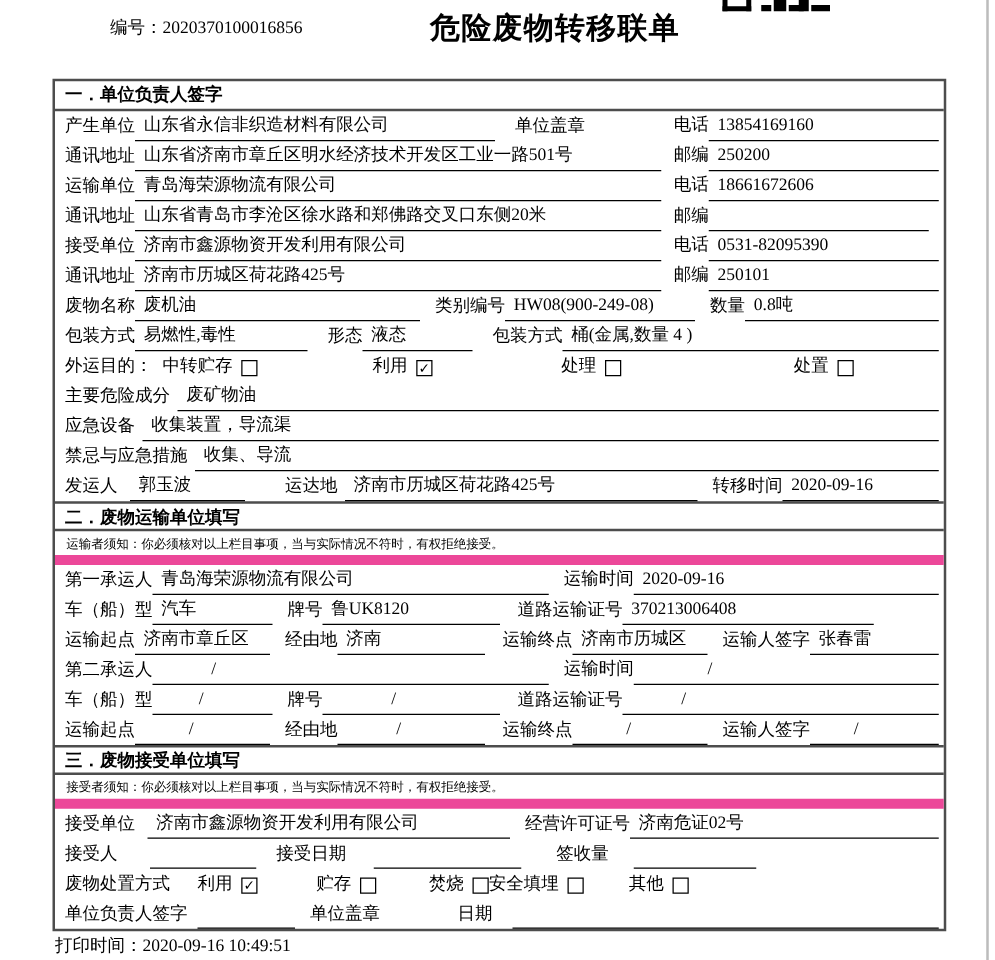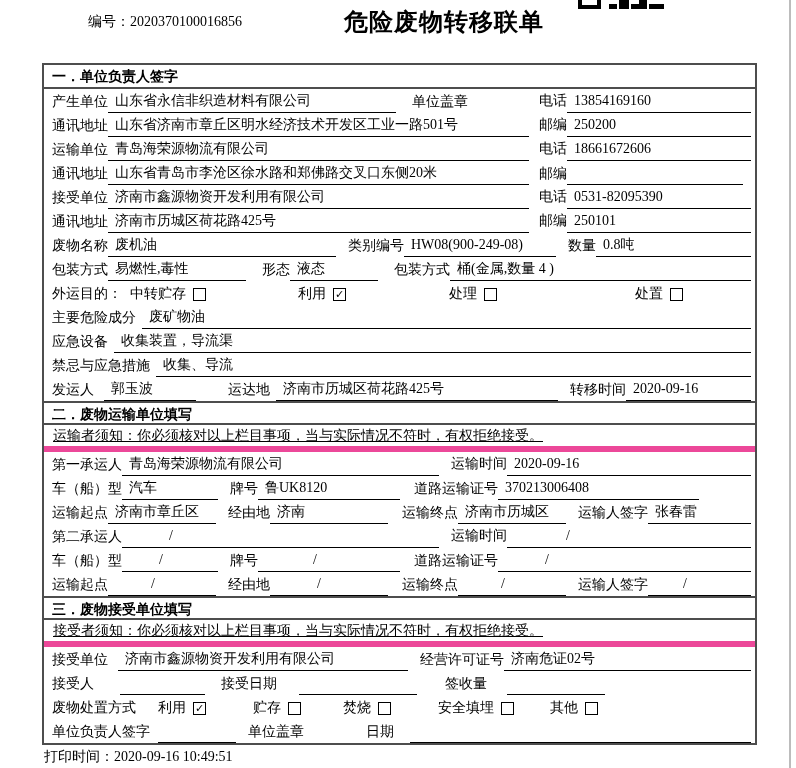--- a/index.html
+++ b/index.html
@@ -17,21 +17,21 @@
   .qr-frag .u { position:absolute; left:0; top:0; width:23px; height:9px; border:4px solid #000; border-top:none; }
   .qr-frag .b { position:absolute; background:#000; }
 
   
   .form-table { position:absolute; left:42px; top:63px; width:715px; border:2px solid #4d4d4d; background:#fff; }
 
   .sec-title { height:24px; line-height:23px; padding:0 8px; font-weight:bold; font-size:14px;
                font-family:"DejaVu Sans","Liberation Sans",sans-serif; border-bottom:2px solid #4d4d4d; }
   .sec-title.mid { border-top:2px solid #4d4d4d; }
 
-  .notice-row { height:27px; display:flex; align-items:center; padding:0 9px; border-bottom:6px solid #ec4899; font-size:14px;text-decoration:underline; }
+  .notice-row { height:27px; display:flex; align-items:center; padding:0 9px; border-bottom:8px solid #ec4899; font-size:10px; }
 
   .row { display:flex; align-items:flex-end; height:24px; padding:0 4px 0 8px; font-size:14px; }
   .lbl { white-space:nowrap; line-height:19px; padding-bottom:2px; flex:0 0 auto; }
   .val { border-bottom:1px solid #000; line-height:19px; padding:0 4px 2px 7px; white-space:nowrap;
          overflow:hidden; flex:0 0 auto; min-height:21px; }
   .fill { flex:1 1 auto; min-width:16px; }
   .leftcol { flex:1 1 auto; display:flex; align-items:flex-end; min-width:0; }
   .rightcol { flex:0 0 212px; display:flex; }
 
   .cbx { flex:0 0 auto; width:13px; height:13px; border:1.5px solid #000; margin-left:7px; margin-bottom:4px;
@@ -269,21 +269,21 @@
   </div>
 
   <div class="row">
     <span class="lbl">废物处置方式</span>
     <span class="lbl" style="margin-left:22px">利用</span>
     <span class="cbx">✓</span>
     <span class="lbl" style="margin-left:47px">贮存</span>
     <span class="cbx"></span>
     <span class="lbl" style="margin-left:42px">焚烧</span>
     <span class="cbx"></span>
-    <span class="lbl" style="margin-left:47px">安全填埋</span>
+    <span class="lbl" style="">安全填埋</span>
     <span class="cbx"></span>
     <span class="lbl" style="margin-left:36px">其他</span>
     <span class="cbx"></span>
   </div>
 
   <div class="row">
     <span class="lbl">单位负责人签字</span>
     <span class="val" style="width:78px;margin-left:8px"></span>
     <span class="lbl" style="margin-left:12px">单位盖章</span>
     <span class="lbl" style="margin-left:62px">日期</span>

